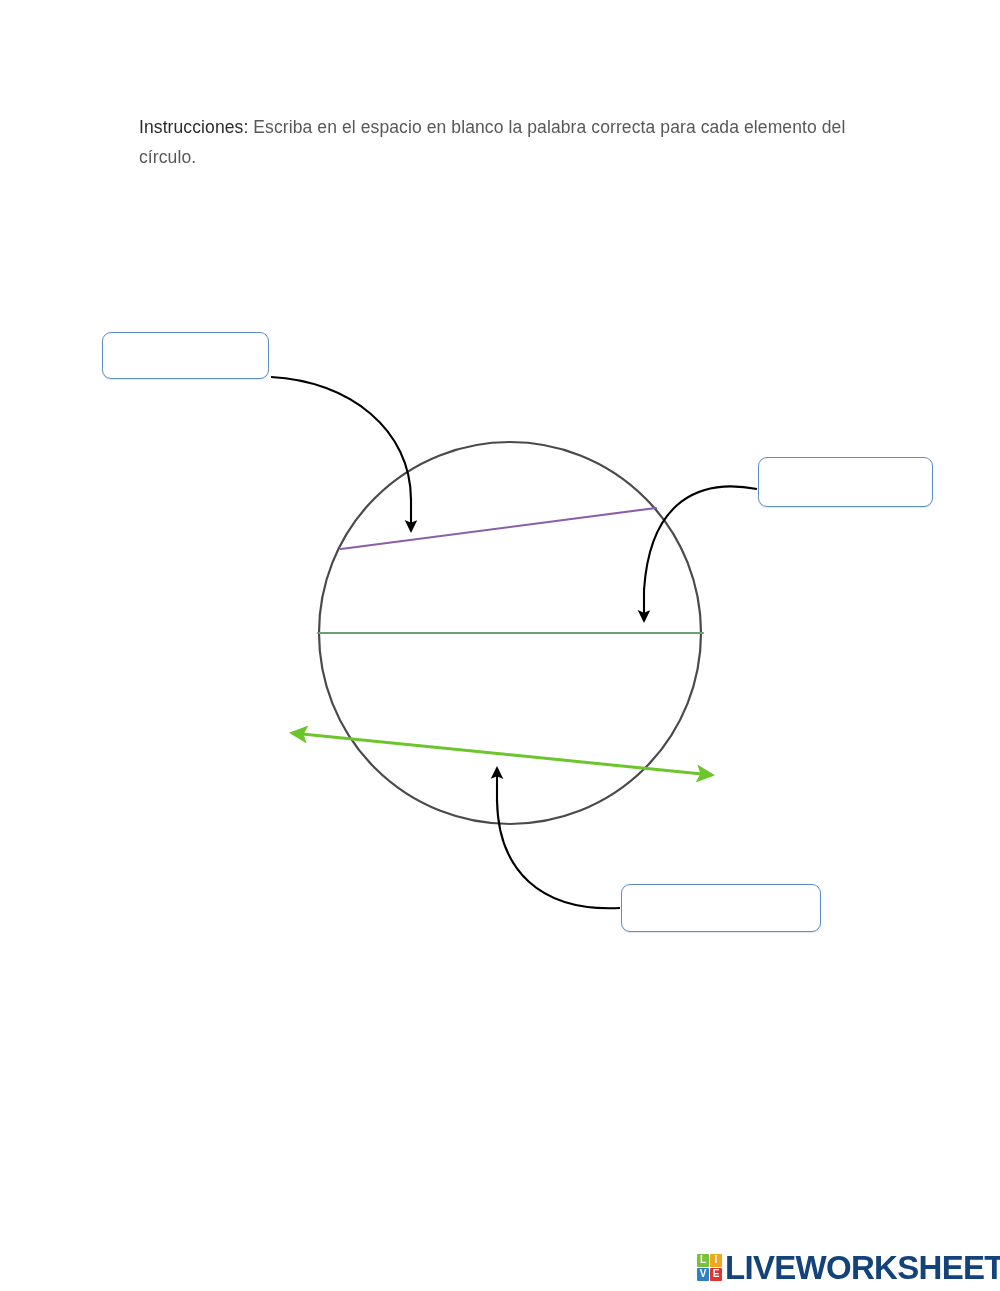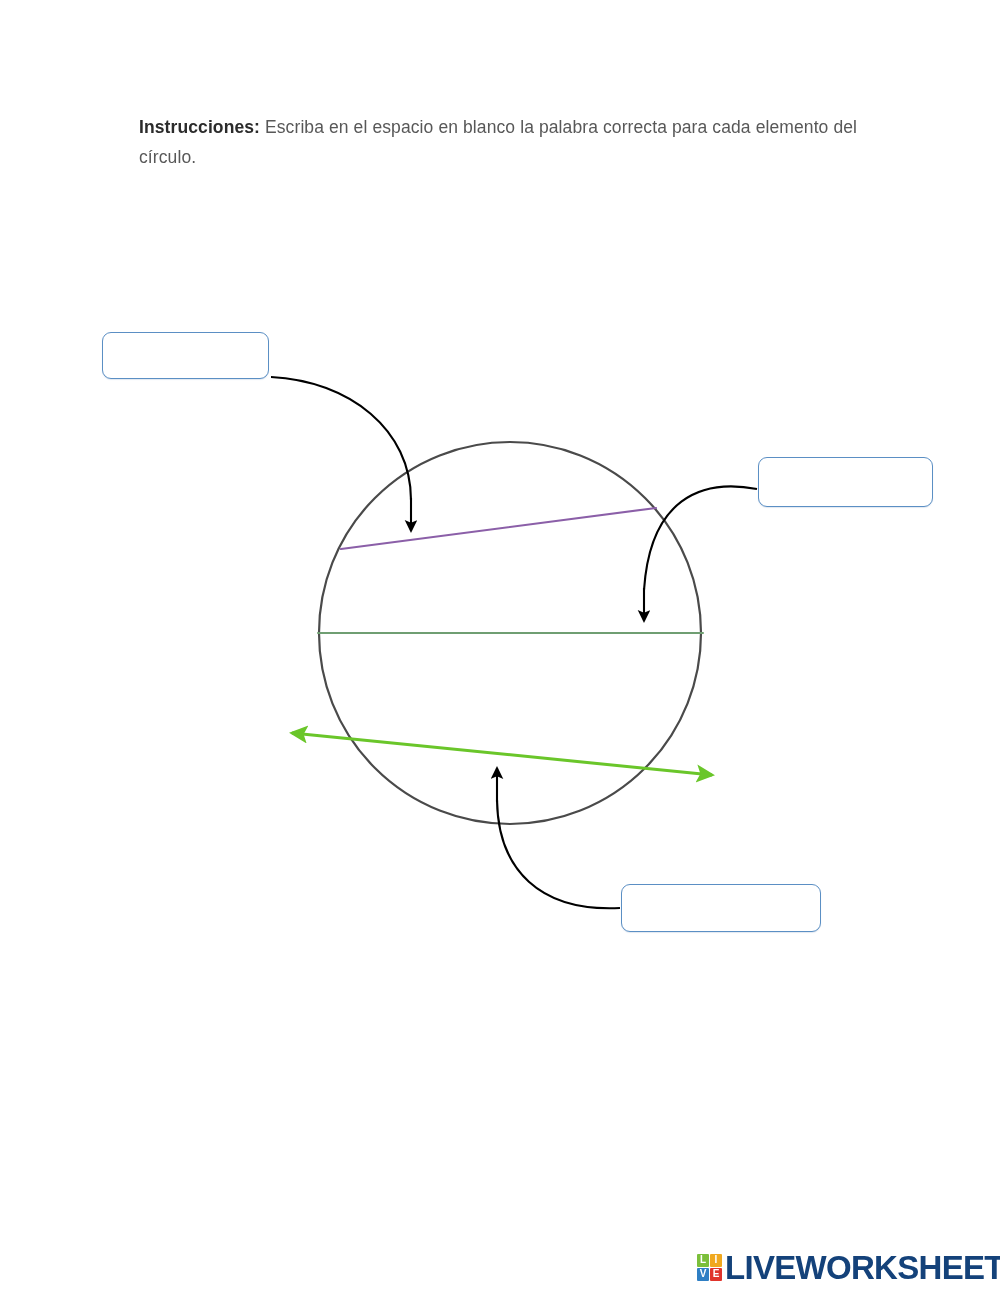--- a/index.html
+++ b/index.html
@@ -26,21 +26,21 @@
     position: absolute;
     left: 139px;
     top: 112px;
     width: 730px;
     font-size: 17.5px;
     line-height: 30px;
     color: #585858;
     letter-spacing: 0.1px;
   }
   .instructions .lead {
-    font-weight: 700;
+    font-weight: 400;
     color: #2b2b2b;
   }
 
   
   .figure {
     position: absolute;
     left: 0;
     top: 0;
     width: 1000px;
     height: 1291px;

